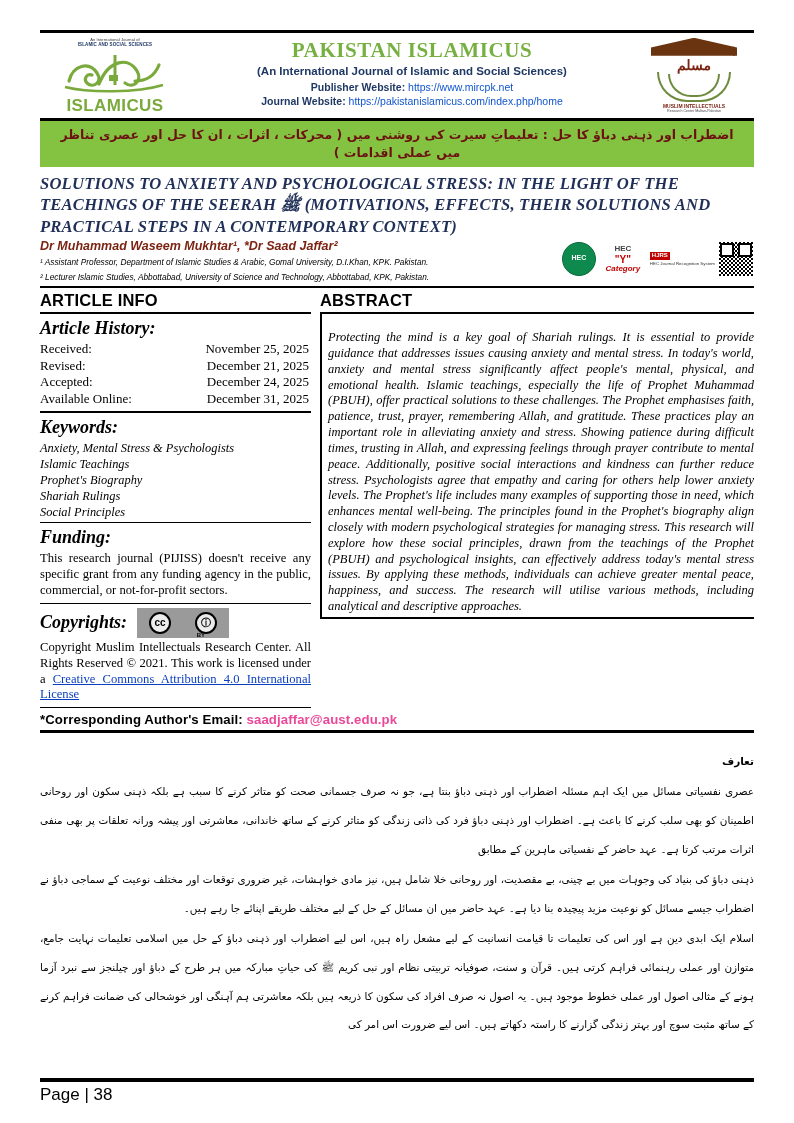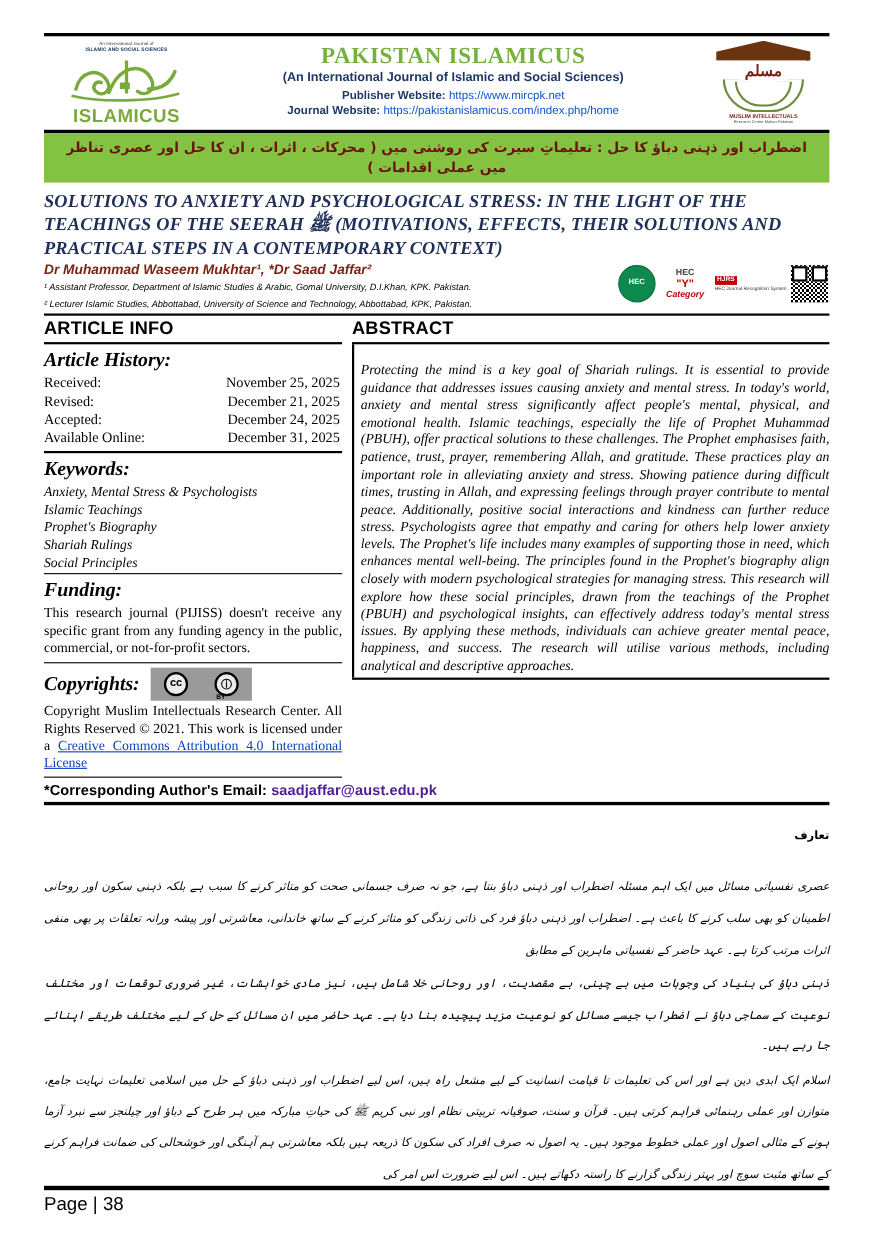--- a/index.html
+++ b/index.html
@@ -341,33 +341,32 @@
   }
 
   
   .corr {
     font-family: "Liberation Sans", sans-serif;
     font-weight: bold;
     font-size: 13.2px;
     padding: 4px 0 3px 0;
     letter-spacing: .1px;
   }
-  .corr .mail { color: #4c1d95; text-align: center; }
+  .corr .mail { color: #ec4899; text-align: center; }
   .corr-rule { border-top: 3px solid #000; }
 
   
   .urdu-body {
     direction: rtl;
     text-align: justify;
     font-family: "DejaVu Sans", sans-serif;
     font-size: 10.4px;
     line-height: 2.75;
     color: #000;
-    margin-top: 26px;
-    font-style: italic;
+    margin-top: 10px;
   }
   .urdu-h {
     direction: rtl;
     text-align: right;
     font-family: "DejaVu Sans", sans-serif;
     font-size: 10.5px;
     font-weight: bold;
     margin-top: 22px;
   }
   .urdu-body p { margin: 0 0 2px 0; }

